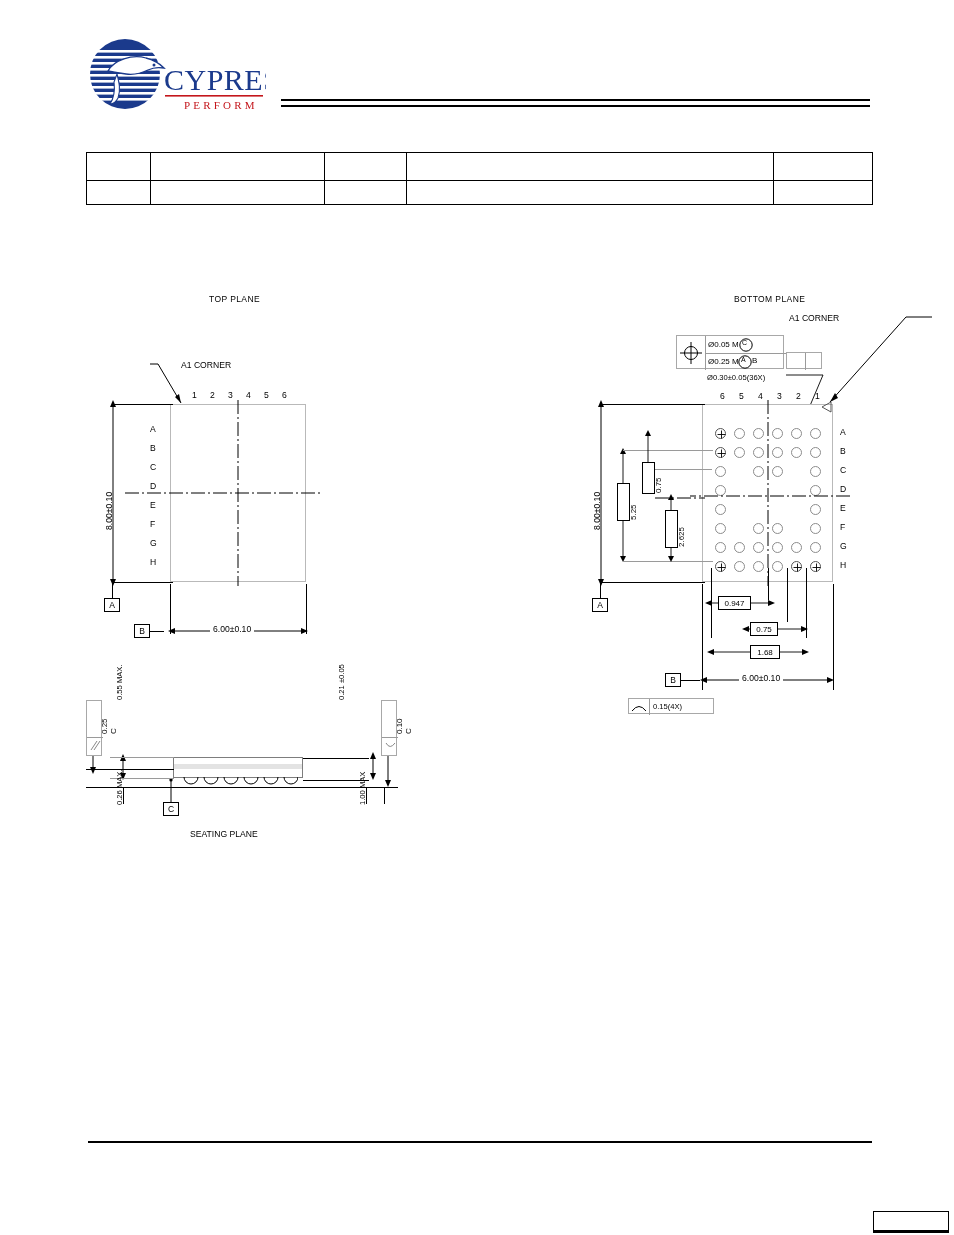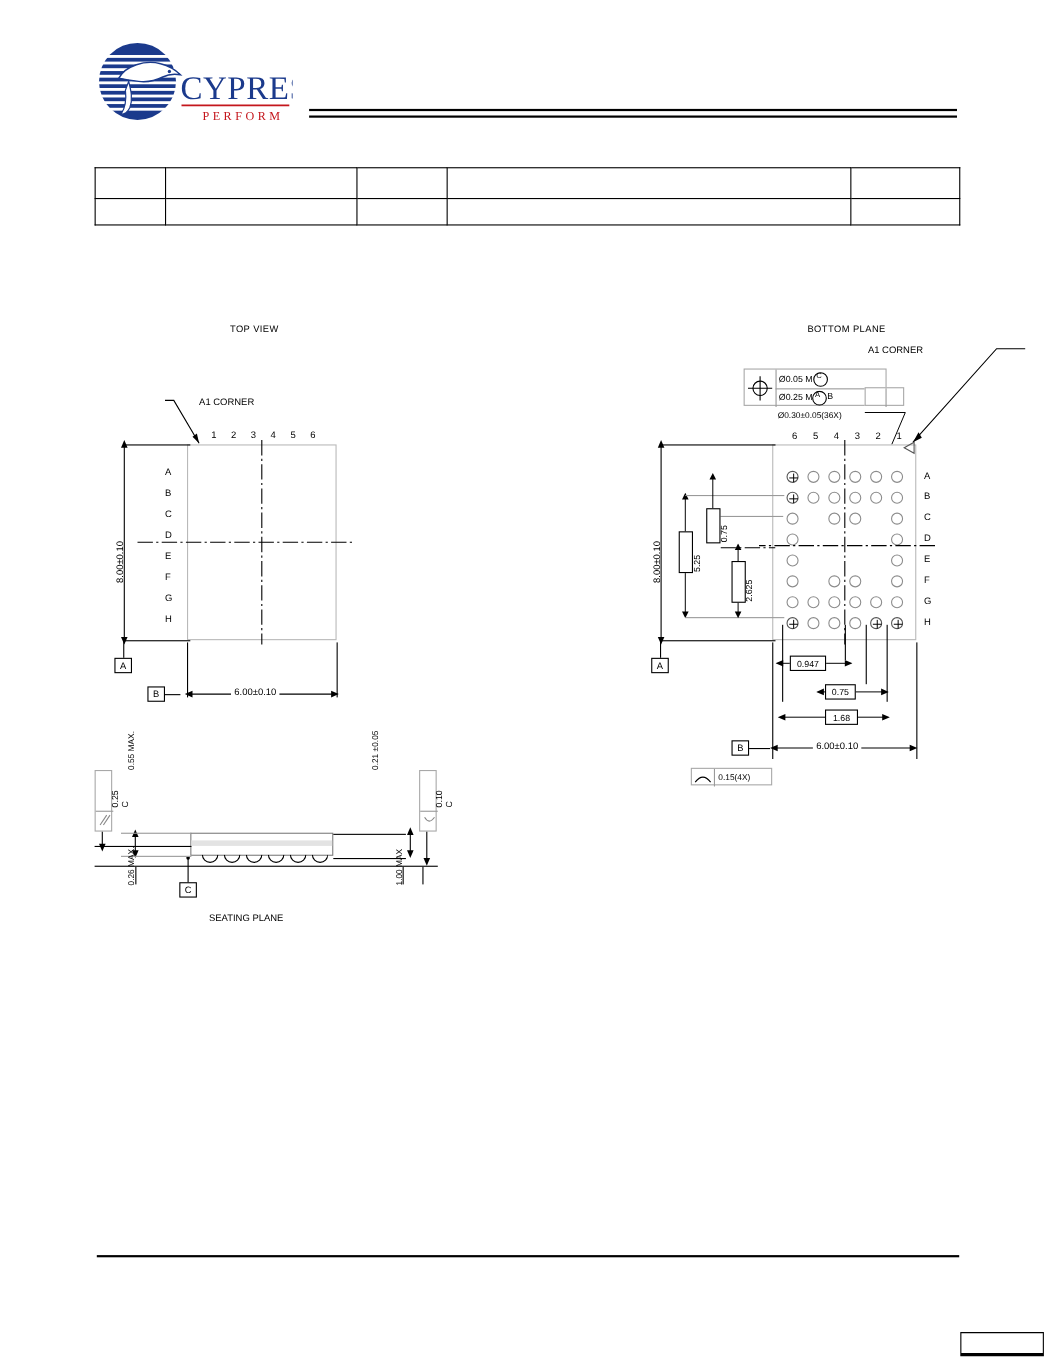--- a/index.html
+++ b/index.html
@@ -105,21 +105,21 @@
   <tr>
     <td class="c1"></td>
     <td class="c2"></td>
     <td class="c3"></td>
     <td class="c4"></td>
     <td class="c5"></td>
   </tr>
 </tbody>
   </table>
 
-<div class="abs vw-title" style="left:209px;top:294px;">TOP VIEW</div>
+<div class="abs vw-title" style="left:209px;top:294px;">TOP PLANE</div>
 
 <div class="abs lbl" style="left:181px;top:360px;">A1 CORNER</div>
 <svg class="abs" style="left:150px;top:361px;" width="36" height="46">
   <path d="M0 3 L8 3 L31 42" stroke="#000" stroke-width="1" fill="none"></path>
   <path d="M31 42 L25 36 L29 33 Z" fill="#000"></path>
 </svg>
 
 <div class="abs pkg-body" style="left:170px;top:404px;width:136px;height:178px;"></div>
 
 <div class="abs" style="left:170px;top:390px;width:136px;height:12px;">
@@ -174,21 +174,21 @@
 <div class="abs ln-h" style="left:150px;top:631px;width:14px;"></div>
 
 <div class="abs vw-title" style="left:734px;top:294px;">BOTTOM PLANE</div>
 
 <div class="abs lbl" style="left:789px;top:313px;">A1 CORNER</div>
 <svg class="abs" style="left:820px;top:314px;" width="120" height="92">
   <path d="M112 3 L86 3 L10 88" stroke="#000" stroke-width="1" fill="none"></path>
   <path d="M10 88 L18 84 L15 79 Z" fill="#000"></path>
 </svg>
 
-<div class="abs fcf" style="left:676px;top:335px;width:130px;height:34px;">
+<div class="abs fcf" style="left:676px;top:335px;width:108px;height:34px;">
   <svg class="abs" style="left:0;top:0;" width="28" height="34">
     <circle cx="14" cy="17" r="6.5" fill="none" stroke="#000" stroke-width="1"></circle>
     <line x1="14" y1="6" x2="14" y2="28" stroke="#000" stroke-width="1"></line>
     <line x1="3" y1="17" x2="25" y2="17" stroke="#000" stroke-width="1"></line>
   </svg>
   <div class="abs ln-v-l" style="left:28px;top:0;height:34px;"></div>
   <div class="abs ln-h-l" style="left:28px;top:17px;width:82px;"></div>
   <div class="abs fcf-cell" style="left:31px;top:0;width:76px;height:17px;justify-content:flex-start;">Ø0.05 M</div>
   <div class="abs fcf-cell" style="left:31px;top:17px;width:76px;height:17px;justify-content:flex-start;">Ø0.25 M</div>
 </div>
@@ -390,21 +390,21 @@
 <svg class="abs" style="left:694px;top:673px;" width="146" height="14">
   <line x1="10" y1="7" x2="136" y2="7" stroke="#000" stroke-width="1"></line>
   <path d="M6 7 L13 4 L13 10 Z" fill="#000"></path>
   <path d="M140 7 L133 4 L133 10 Z" fill="#000"></path>
 </svg>
 <div class="abs lbl" style="left:739px;top:673px;background:#fff;padding:0 3px;">6.00±0.10</div>
 
 <div class="abs datum" style="left:665px;top:673px;">B</div>
 <div class="abs ln-h" style="left:681px;top:680px;width:19px;"></div>
 
-<div class="abs fcf" style="left:628px;top:698px;width:74px;height:16px;">
+<div class="abs fcf" style="left:628px;top:698px;width:86px;height:16px;">
   <svg class="abs" style="left:2px;top:2px;" width="16" height="12">
     <path d="M1 10 Q8 1 15 10" fill="none" stroke="#000" stroke-width="1"></path>
   </svg>
   <div class="abs ln-v-l" style="left:20px;top:0;height:16px;"></div>
   <div class="abs lbl-sm" style="left:24px;top:3px;">0.15(4X)</div>
 </div>
 
 <div class="abs" style="left:173px;top:757px;width:130px;height:21px;
      border:1px solid #7d7d7d;background:#fff;box-sizing:border-box;"></div>
 <div class="abs" style="left:174px;top:764px;width:128px;height:5px;background:#e3e3e3;"></div>

